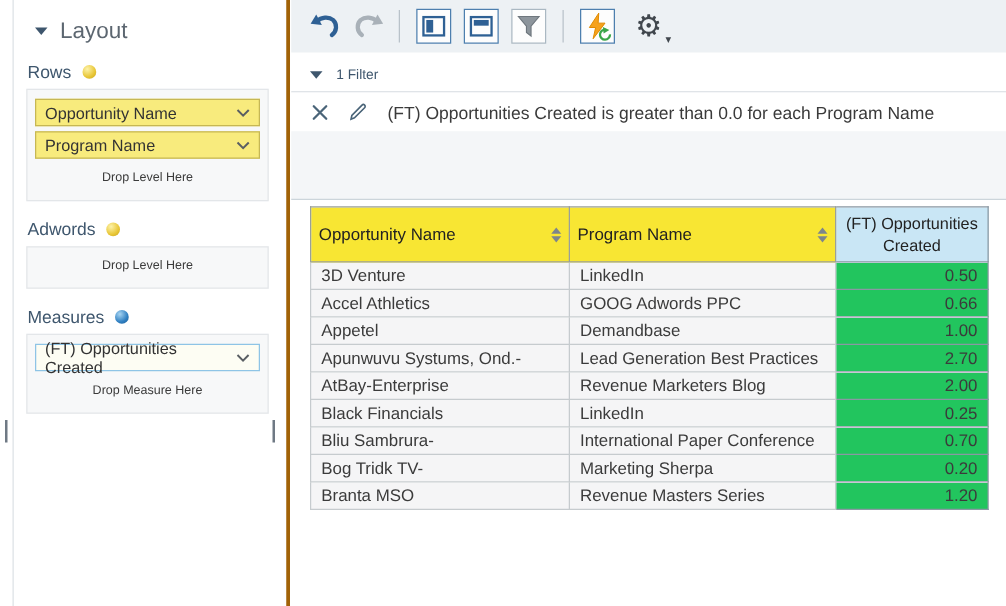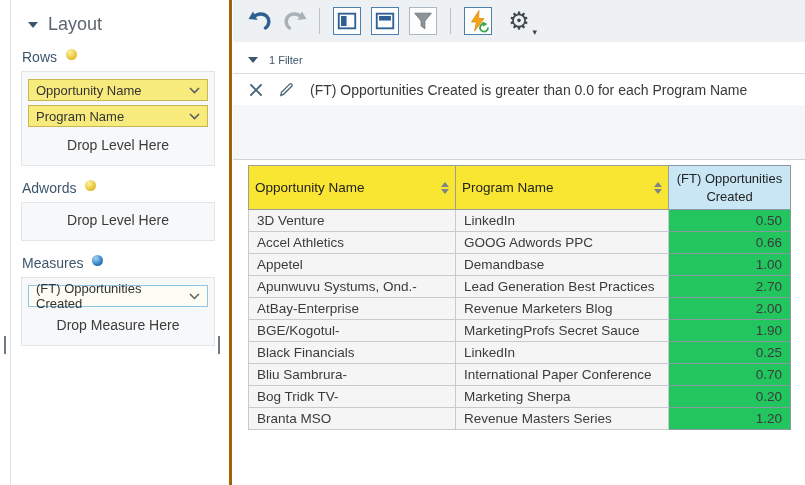--- a/index.html
+++ b/index.html
@@ -8,28 +8,28 @@
     position:relative; width:805px; height:485px; overflow:hidden;
     background:#fff; font-family:"Liberation Sans", sans-serif; color:#3b3b3b;
   }
   
   .left-rail { position:absolute; left:0; top:0; width:11px; height:485px; border-right:1px solid #dde2e6; background:#fff; }
   .grip { position:absolute; width:2px; height:18px; background:#6f7984; }
   
   .layout-panel { position:absolute; left:12px; top:0; width:220px; height:485px; border-right:3px solid #a16207; background:#fff; padding:0 14px 0 9px; }
   .panel-title { display:flex; align-items:center; gap:10px; margin:14px 0 4px 7px; font-size:18px; color:#5c6670; cursor:pointer; }
   .tri-down { width:0; height:0; border-left:5px solid transparent; border-right:5px solid transparent; border-top:6px solid #3e566d; }
-  .section-label { display:flex; align-items:flex-start; gap:9px; margin:14px 0 6px 1px; font-size:14px; color:#3e566d; }
+  .section-label { display:flex; align-items:center; gap:9px; margin:14px 0 6px 1px; font-size:14px; color:#3e566d; }
   .dot { width:11px; height:11px; border-radius:50%; }
   .dot-yellow { background:radial-gradient(circle at 35% 30%, #fdf2a8, #e8c636 60%, #c6a21d); }
   .dot-blue { background:radial-gradient(circle at 35% 30%, #a6d4f2, #2f7fc1 60%, #1d5c94); }
   .drop-box { background:#f7f8f9; border:1px solid #e3e6e9; padding:7px 6px 2px 6px; }
   .field-select { display:flex; justify-content:space-between; align-items:center; height:22px; padding:0 7px; margin-bottom:4px; background:#f8eb7d; border:1px solid #c6b754; font-size:13px; color:#333; cursor:pointer; }
   .field-select.measure { background:#fdfdf3; border:1px solid #8ec4e6; }
-  .drop-hint { text-align:center; font-size:14px; color:#3b3b3b; padding:6px 0 10px 0; }
+  .drop-hint { text-align:center; font-size:10px; color:#3b3b3b; padding:6px 0 10px 0; }
   
   .main { position:absolute; left:233px; top:0; width:572px; height:485px; background:#fff; }
   .toolbar { height:42px; background:#edf1f4; display:flex; align-items:center; padding-left:12px; gap:4px; }
   .icon-btn { width:30px; height:30px; display:flex; align-items:center; justify-content:center; cursor:pointer; background:transparent; border:none; }
   .tool-sep { width:1px; height:26px; background:#b9c2c9; margin:0 6px; }
   .tool-box { width:28px; height:28px; border:1px solid #4d7fae; background:#fdfdfd; display:flex; align-items:center; justify-content:center; cursor:pointer; margin:0 3px; }
   .tool-box.gray-border { border-color:#aab8c2; }
   .gear-wrap { position:relative; width:32px; height:30px; display:flex; align-items:center; justify-content:center; cursor:pointer; margin-left:4px; }
   .gear-glyph { font-family:"DejaVu Sans", sans-serif; font-size:24px; line-height:1; color:#41474d; }
   .gear-caret { position:absolute; right:-2px; bottom:-1px; font-size:9px; color:#41474d; font-family:"DejaVu Sans", sans-serif; }
@@ -231,25 +231,20 @@
             <td class="dim-cell">Apunwuvu Systums, Ond.-</td>
             <td class="dim-cell">Lead Generation Best Practices</td>
             <td class="measure-cell">2.70</td>
           </tr>
           <tr>
             <td class="dim-cell">AtBay-Enterprise</td>
             <td class="dim-cell">Revenue Marketers Blog</td>
             <td class="measure-cell">2.00</td>
           </tr>
           <tr>
-            <td class="dim-cell">BGE/Kogotul-</td>
-            <td class="dim-cell">MarketingProfs Secret Sauce</td>
-            <td class="measure-cell">1.90</td>
-          </tr>
-          <tr>
             <td class="dim-cell">Black Financials</td>
             <td class="dim-cell">LinkedIn</td>
             <td class="measure-cell">0.25</td>
           </tr>
           <tr>
             <td class="dim-cell">Bliu Sambrura-</td>
             <td class="dim-cell">International Paper Conference</td>
             <td class="measure-cell">0.70</td>
           </tr>
           <tr>

